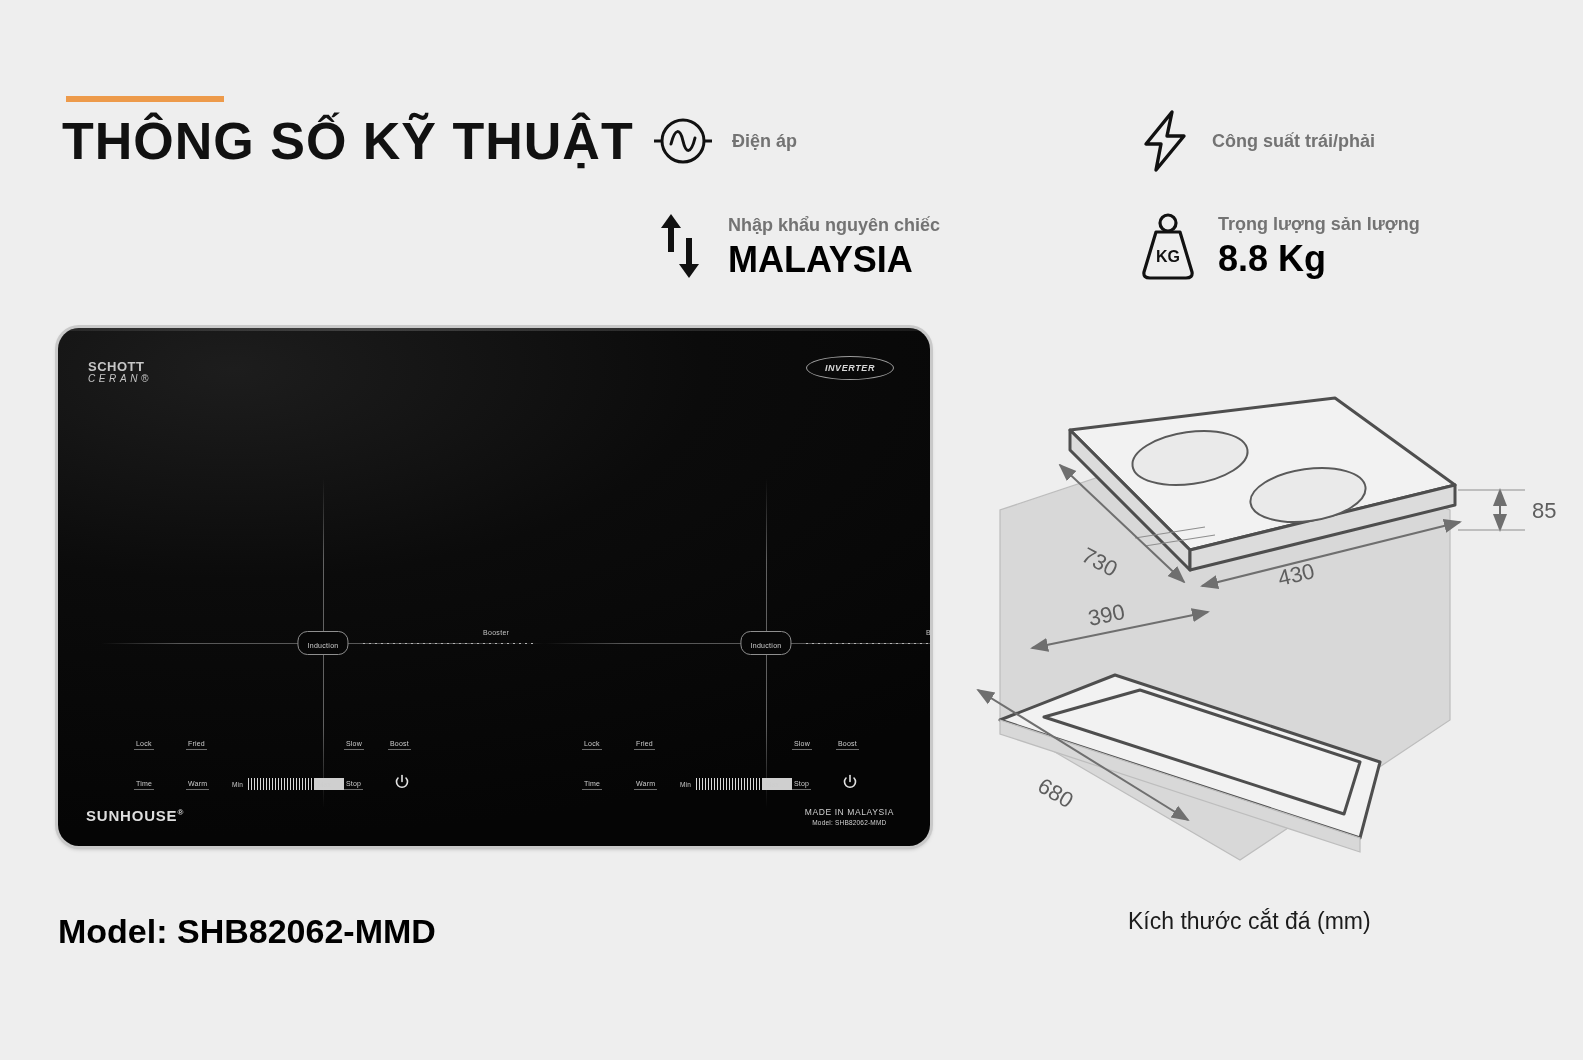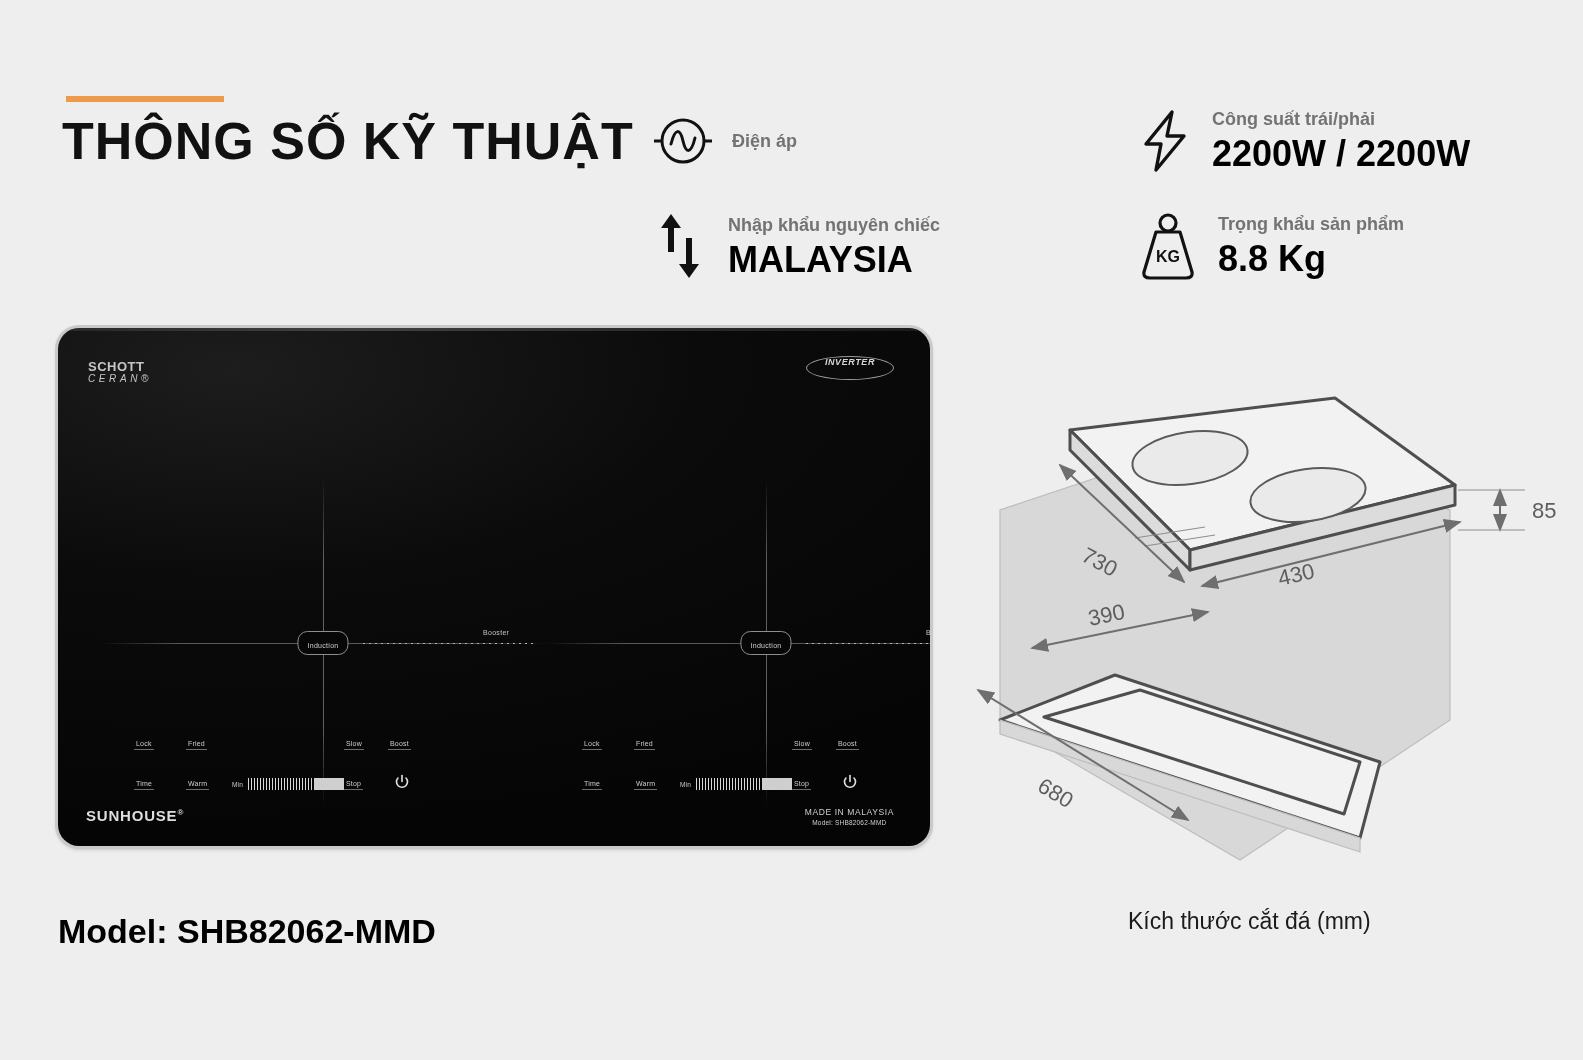--- a/index.html
+++ b/index.html
@@ -34,21 +34,21 @@
     background:
       radial-gradient(120% 90% at 20% 8%, #1d1d1d 0%, #0b0b0b 45%, #050505 100%);
     box-shadow:0 0 0 3px #c9c9c9, 0 2px 5px rgba(0,0,0,.35);
     overflow:hidden;}
   .hob-glass:after{content:"";position:absolute;left:0;top:0;right:0;height:3px;
     background:linear-gradient(90deg,#3a3a3a,#6b6b6b 35%,#2c2c2c);opacity:.5;}
   .schott{position:absolute;left:30px;top:32px;color:#c6c6c6;line-height:1.05;}
   .schott .s1{font-size:13px;letter-spacing:.5px;font-weight:bold;}
   .schott .s2{font-size:10px;letter-spacing:3.6px;font-style:italic;}
   .inverter-badge{position:absolute;right:36px;top:28px;width:86px;height:22px;
-    border:1px solid #9d9d9d;border-radius:50%;display:flex;justify-content:center;}
+    border:1px solid #9d9d9d;border-radius:50%;display:flex;align-items:center;justify-content:center;}
   .inverter-badge span{font-size:9px;font-style:italic;font-weight:bold;letter-spacing:.6px;color:#d7d7d7;}
 
   .zone{position:absolute;top:150px;width:320px;height:330px;}
   .zone .vline{position:absolute;left:50%;top:0;width:1px;height:100%;
     background:linear-gradient(180deg,rgba(150,150,150,0),rgba(170,170,170,.55) 25%,rgba(170,170,170,.55) 75%,rgba(150,150,150,0));}
   .zone .hline{position:absolute;top:50%;left:-62px;width:444px;height:1px;
     background:linear-gradient(90deg,rgba(140,140,140,0),rgba(165,165,165,.5) 18%,rgba(165,165,165,.5) 82%,rgba(140,140,140,0));}
   .zone .pill{position:absolute;left:50%;top:50%;transform:translate(-50%,-50%);
     border:1px solid #8e8e8e;border-radius:10px;padding:2px 9px;background:#070707;}
   .zone .pill span{font-size:7px;color:#cfcfcf;letter-spacing:.3px;}
@@ -116,21 +116,20 @@
   </div>
 
   <div class="spec" id="spec-power">
     <div class="ic">
       <svg width="58" height="66" viewBox="0 0 58 66">
         <path d="M36 4 L10 36 L25 36 L20 62 L48 28 L31 28 Z" fill="none" stroke="#111" stroke-width="3.4" stroke-linejoin="round"></path>
       </svg>
     </div>
     <div class="txt">
       <div class="lbl">Công suất trái/phải</div>
-      <div class="val">2200W / 2200W</div>
     </div>
   </div>
 
   <div class="spec" id="spec-origin">
     <div class="ic">
       <svg width="58" height="66" viewBox="0 0 58 66">
         <g fill="#111">
           <rect x="16" y="10" width="6" height="28"></rect>
           <polygon points="19,0 29,14 9,14"></polygon>
           <rect x="34" y="24" width="6" height="28"></rect>
@@ -146,21 +145,21 @@
 
   <div class="spec" id="spec-weight">
     <div class="ic">
       <svg width="64" height="72" viewBox="0 0 64 72">
         <circle cx="32" cy="13" r="8" fill="none" stroke="#111" stroke-width="3.2"></circle>
         <path d="M20 22 L44 22 L56 62 Q57 68 50 68 L14 68 Q7 68 8 62 Z" fill="none" stroke="#111" stroke-width="3.2" stroke-linejoin="round"></path>
         <text x="32" y="52" font-family="Liberation Sans, sans-serif" font-size="16" font-weight="bold" fill="#111" text-anchor="middle">KG</text>
       </svg>
     </div>
     <div class="txt">
-      <div class="lbl">Trọng khẩu sản phẩm</div>
+      <div class="lbl">Trọng lượng sản lượng</div>
       <div class="val">8.8 Kg</div>
     </div>
   </div>
 </div>
 
 <div class="hob-wrap">
   <div class="hob-glass">
 
     <div class="schott">
       <div class="s1">SCHOTT</div>

